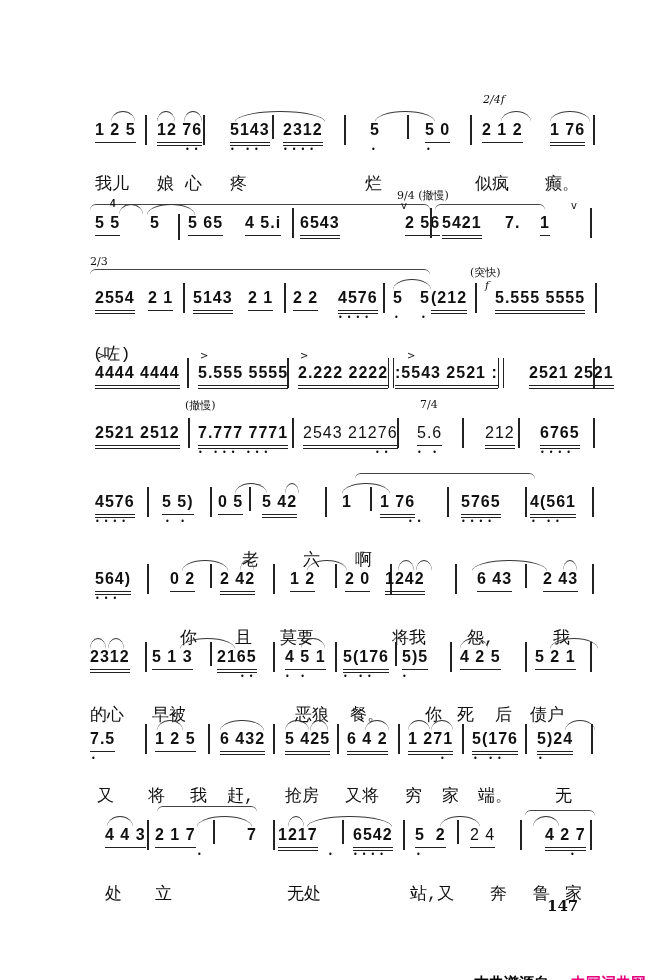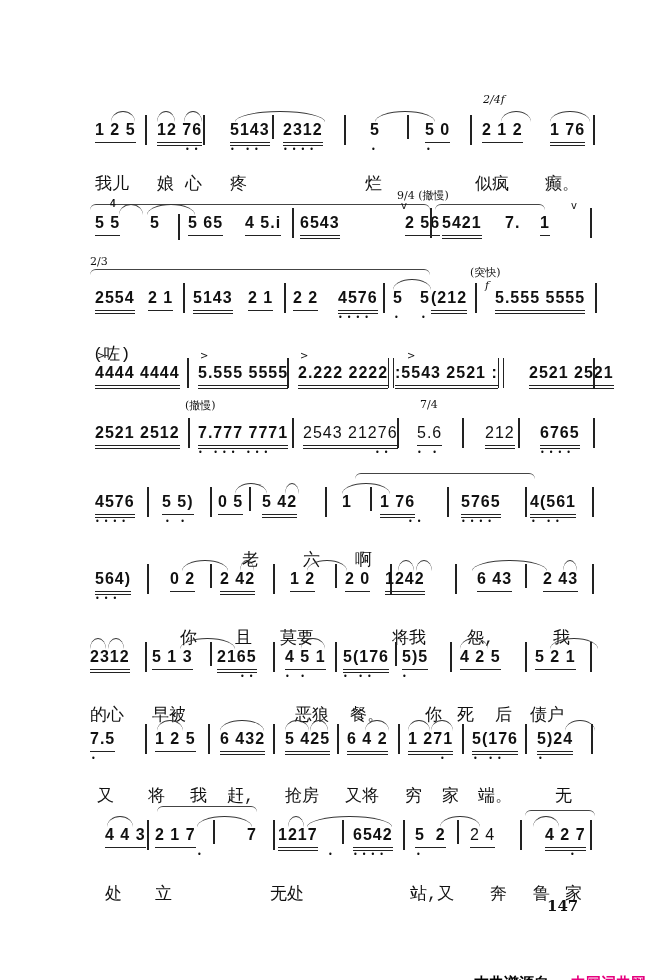--- a/index.html
+++ b/index.html
@@ -444,21 +444,21 @@
     <span class="note" style="left:385px; font-weight:normal;">2 4<i class="ul1"></i></span>
     <span class="bar" style="left:435px;"></span>
     <span class="note" style="left:460px;">4 2 7<i class="ul1"></i><i class="ul2"></i></span>
     <span class="slur" style="left:448px; width:26px;"></span>
     <span class="dots" style="left:485px;">•</span>
     <span class="bar" style="left:505px;"></span>
   </div>
   <div class="lyric-row" style="top:862px;">
     <span class="lyric" style="left:20px;">处</span>
     <span class="lyric" style="left:70px;">立</span>
-    <span class="lyric" style="left:185px;">无处</span>
+    <span class="lyric" style="left:202px;">无处</span>
     <span class="lyric" style="left:325px;">站,又</span>
     <span class="lyric" style="left:405px;">奔</span>
     <span class="lyric" style="left:448px;">鲁</span>
     <span class="lyric" style="left:480px;">家</span>
   </div>
 
   <div class="page-number">147</div>
 
   <div class="watermark">
     <span class="src">本曲谱源自</span><span class="site">中国词曲网</span>

